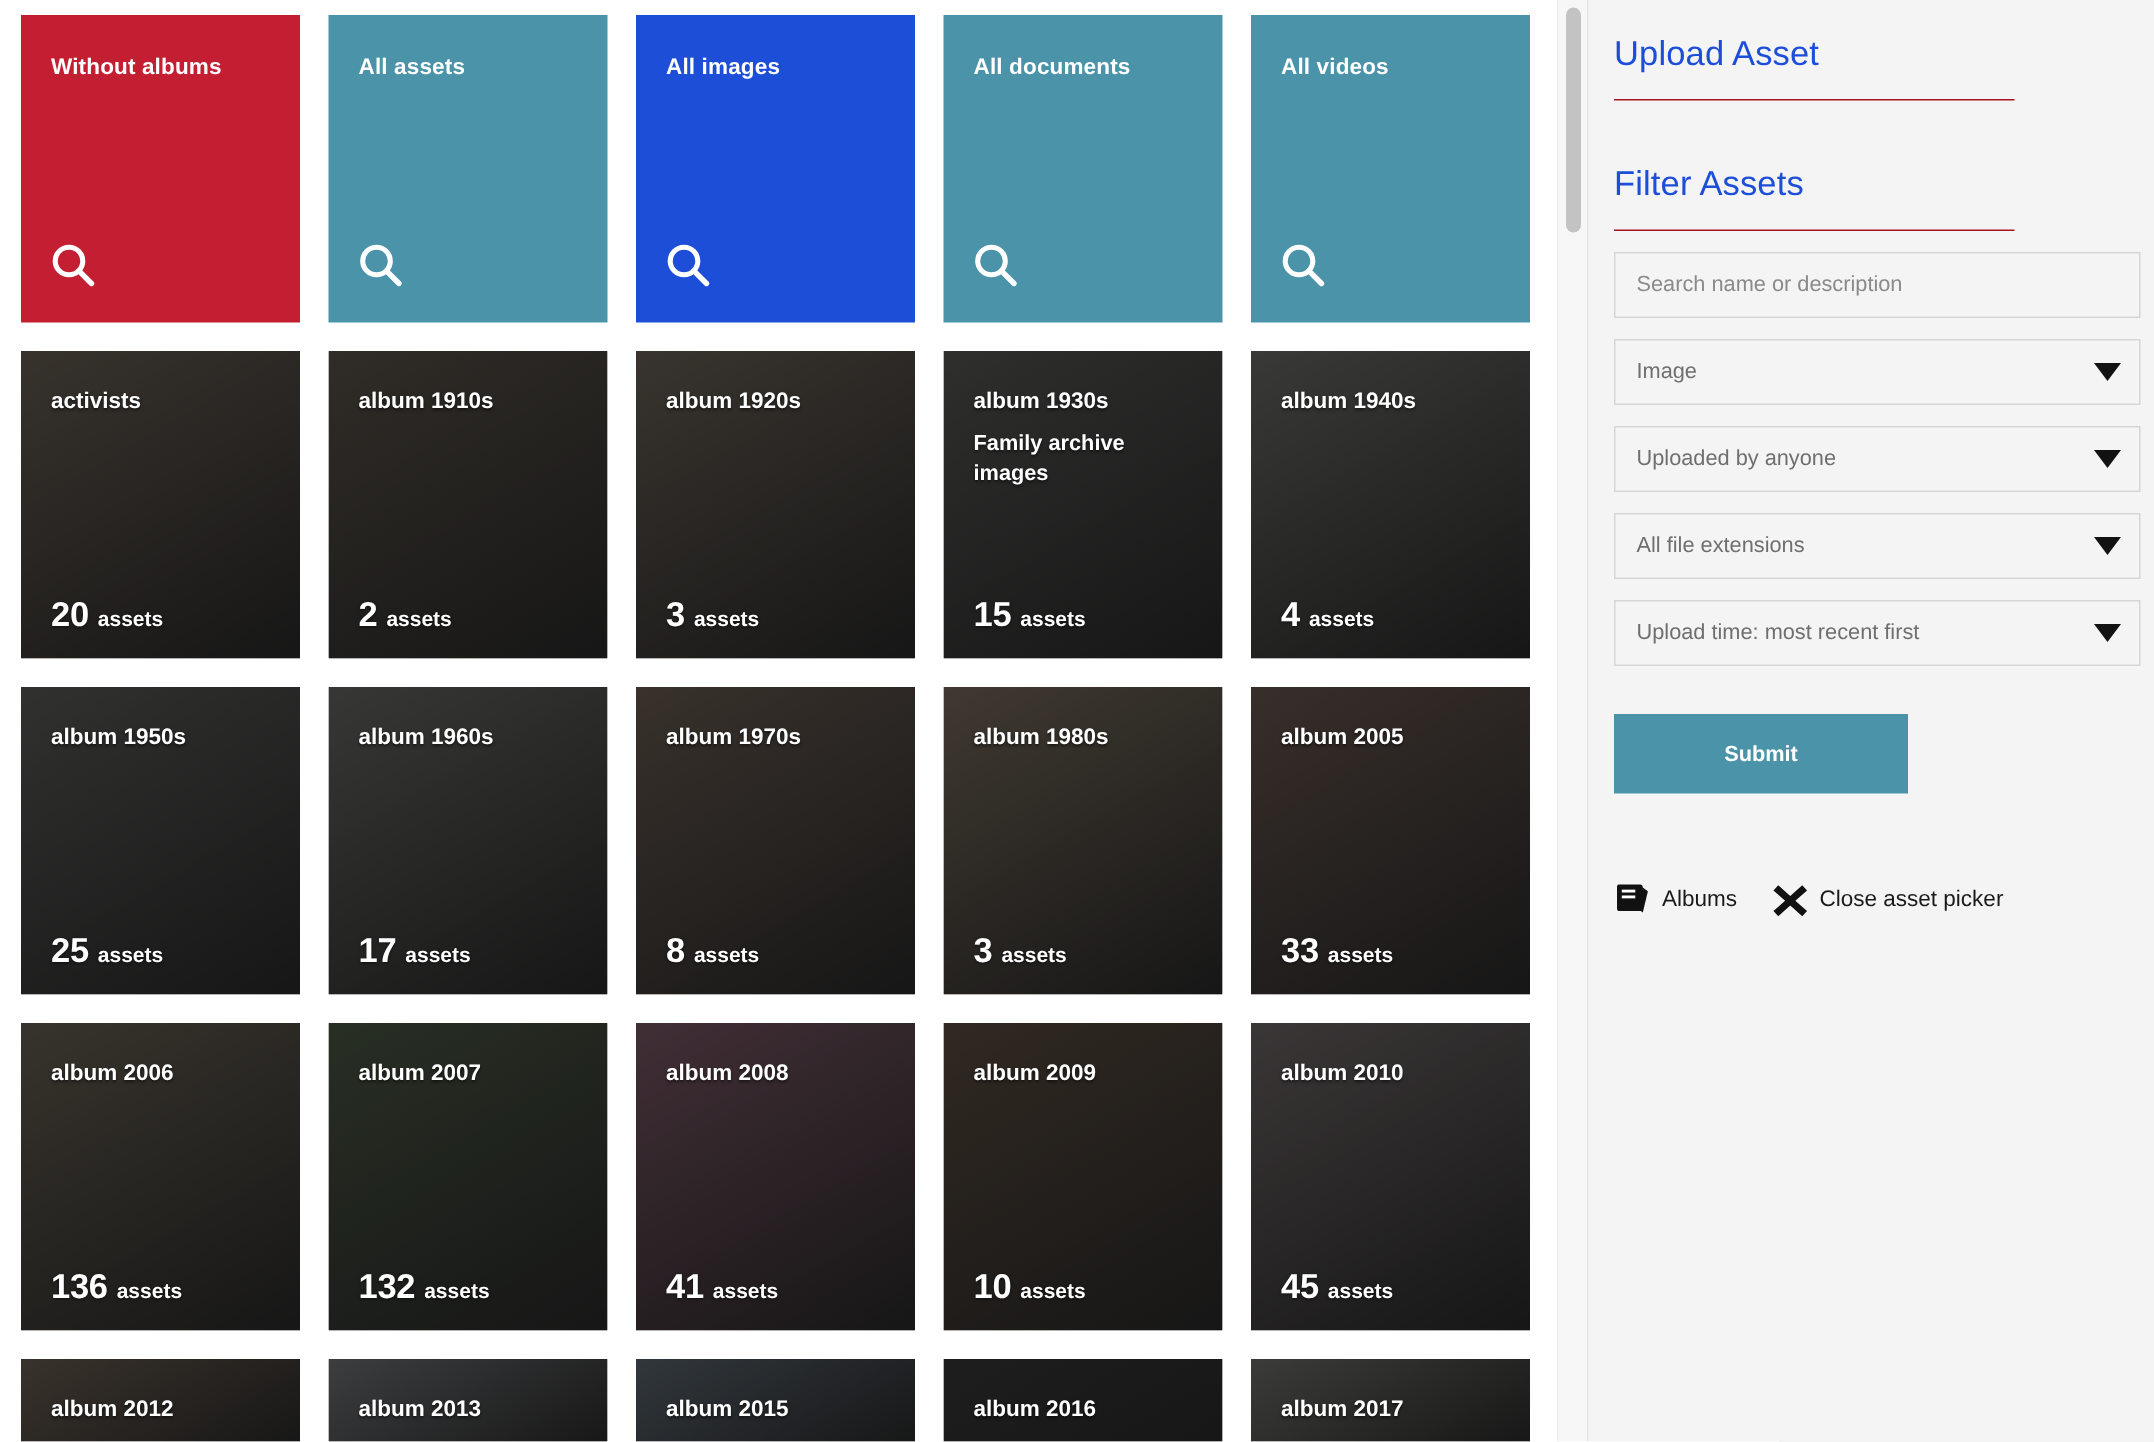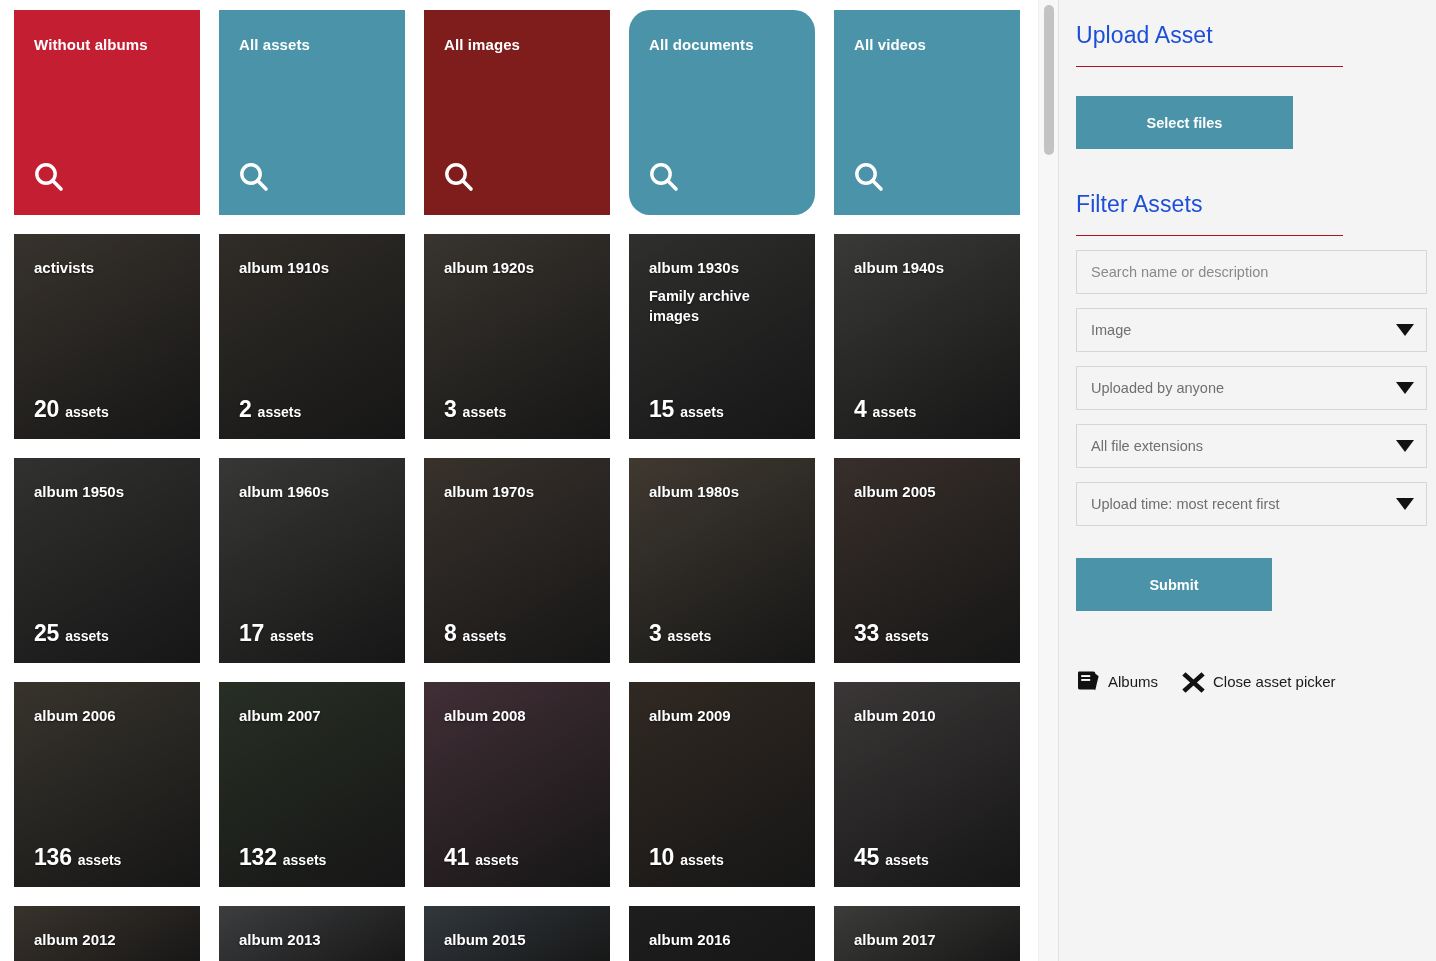--- a/index.html
+++ b/index.html
@@ -161,30 +161,30 @@
         </div>
         <div class="tile tile-flat" style="background: rgb(74, 147, 168);">
           <span class="tile-title">All assets</span>
           <span class="mag-icon">
             <svg class="icon-svg" width="32" height="32" viewBox="0 0 32 32">
               <circle cx="13" cy="13" r="9.2" fill="none" stroke="#fff" stroke-width="3.4"></circle>
               <line x1="19.6" y1="19.6" x2="28" y2="28" stroke="#fff" stroke-width="3.6" stroke-linecap="round"></line>
             </svg>
           </span>
         </div>
-        <div class="tile tile-flat" style="background: #7f1d1d;">
+        <div class="tile tile-flat" style="background: #1d4ed8;">
           <span class="tile-title">All images</span>
           <span class="mag-icon">
             <svg class="icon-svg" width="32" height="32" viewBox="0 0 32 32">
               <circle cx="13" cy="13" r="9.2" fill="none" stroke="#fff" stroke-width="3.4"></circle>
               <line x1="19.6" y1="19.6" x2="28" y2="28" stroke="#fff" stroke-width="3.6" stroke-linecap="round"></line>
             </svg>
           </span>
         </div>
-        <div class="tile tile-flat" style="background: rgb(74, 147, 168); border-radius: 21px;">
+        <div class="tile tile-flat" style="background: rgb(74, 147, 168);">
           <span class="tile-title">All documents</span>
           <span class="mag-icon">
             <svg class="icon-svg" width="32" height="32" viewBox="0 0 32 32">
               <circle cx="13" cy="13" r="9.2" fill="none" stroke="#fff" stroke-width="3.4"></circle>
               <line x1="19.6" y1="19.6" x2="28" y2="28" stroke="#fff" stroke-width="3.6" stroke-linecap="round"></line>
             </svg>
           </span>
         </div>
         <div class="tile tile-flat" style="background: rgb(74, 147, 168);">
           <span class="tile-title">All videos</span>
@@ -362,21 +362,20 @@
   <div class="scroll-gutter">
     <div class="scroll-thumb"></div>
   </div>
   <div class="pane-divider"></div>
 
   <div class="sidebar">
 
     <div class="sec-upload">
       <div class="panel-heading">Upload Asset</div>
       <div class="heading-rule"></div>
-      <button class="btn-primary">Select files</button>
     </div>
 
     <div class="sec-filter">
       <div class="panel-heading">Filter Assets</div>
       <div class="heading-rule"></div>
 
       <div class="field">
         <input class="field-input" type="text" placeholder="Search name or description" value="" style="">
       </div>
 

